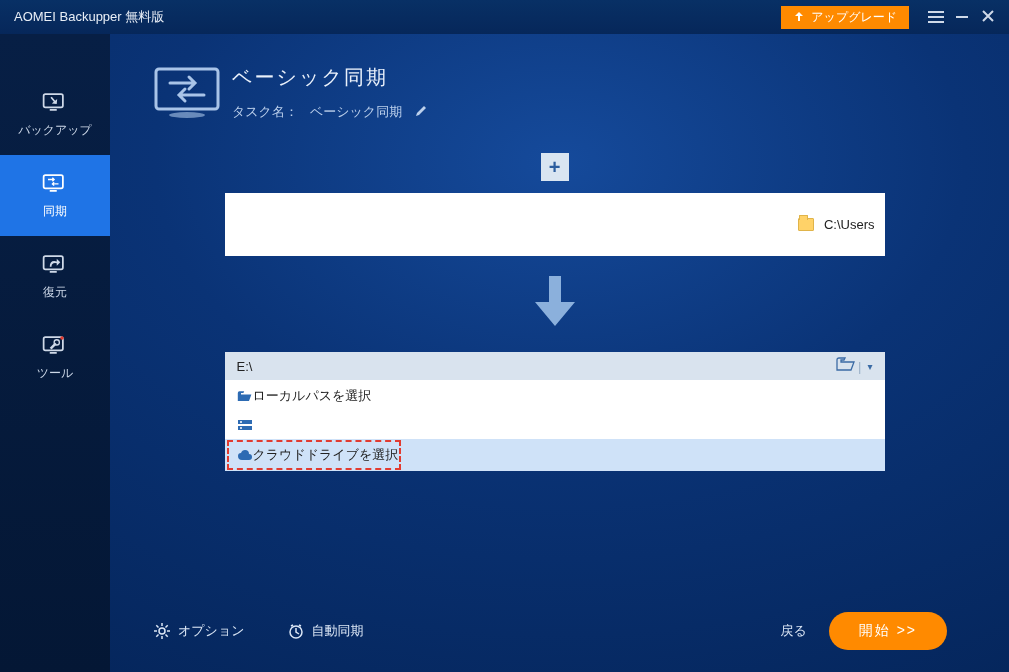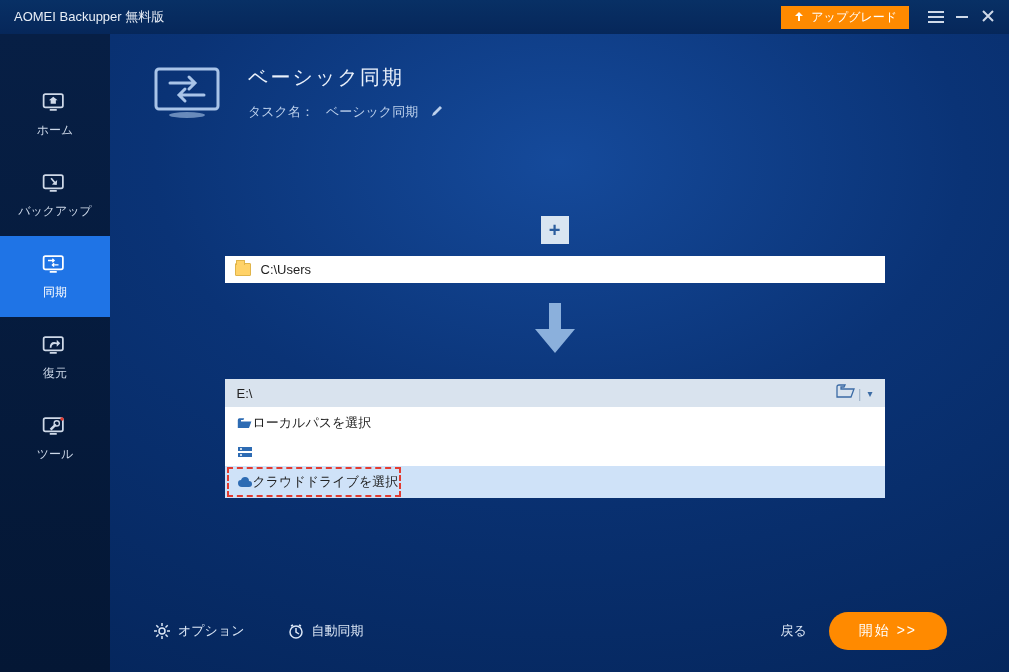--- a/index.html
+++ b/index.html
@@ -15,29 +15,29 @@
 
   .app-body { display: flex; height: calc(672px - 34px); }
   .sidebar { width: 110px; background: linear-gradient(to bottom, #071f45, #041735); display: flex; flex-direction: column; padding-top: 40px; }
   .nav-item { color: #cdd8e8; font-size: 12px; text-align: center; padding: 14px 0 16px; cursor: pointer; }
   .nav-item.active { background: #1f74e6; color: #fff; }
   .nav-icon { height: 28px; display: flex; align-items: center; justify-content: center; margin-bottom: 6px; }
   .nav-icon svg { width: 28px; height: 24px; }
 
   .main { flex: 1; position: relative; background: radial-gradient(ellipse 900px 600px at 50% 20%, #154a9b 0%, #0a3376 45%, #05265c 100%); padding: 30px 50px 0 40px; color: #eaf1fb; display: flex; flex-direction: column; }
 
-  .header-row { display: flex; align-items: center; gap: 24px; margin-bottom: 95px; }
+  .header-row { display: flex; align-items: center; gap: 8px; margin-bottom: 32px; }
   .sync-badge { width: 74px; height: 56px; display: flex; align-items: center; justify-content: center; }
   .header-text .page-title { font-size: 20px; font-weight: 400; letter-spacing: 2px; margin-bottom: 12px; }
   .header-text .task-row { font-size: 13px; color: #bcd0ec; display: flex; align-items: center; gap: 12px; }
   .pencil { cursor: pointer; }
 
   .center-col { display: flex; flex-direction: column; align-items: center; }
   .add-btn { width: 28px; height: 28px; background: #d9e5f1; color: #2b5d9e; font-size: 20px; line-height: 28px; text-align: center; margin-bottom: 12px; cursor: pointer; font-weight: bold; }
-  .src-bar { width: 660px; background: #fff; color: #222; display: flex; align-items: center; padding: 6px 10px; font-size: 13px; }
+  .src-bar { width: 660px; background: #fff; color: #222; display: flex; align-items: center; padding: 24px 10px; font-size: 13px; justify-content: flex-end; }
   .folder-ic { width: 16px; height: 13px; background: #ffd268; border: 1px solid #e0b44a; border-radius: 1px; margin-right: 10px; position: relative; }
   .folder-ic::before { content: ""; position: absolute; top: -4px; left: 0; width: 7px; height: 4px; background: #ffd268; border: 1px solid #e0b44a; border-bottom: none; border-radius: 1px 1px 0 0; }
 
   .big-arrow { margin: 18px 0; }
 
   .dest-block { width: 660px; }
   .dest-header { background: #d9e3ee; color: #222; display: flex; align-items: center; padding: 5px 8px 5px 12px; font-size: 13px; }
   .dest-header .path { flex: 1; }
   .dest-browse { display: flex; align-items: center; gap: 2px; }
   .caret { font-size: 10px; color: #3b6ba5; padding: 0 4px; cursor: pointer; }
@@ -70,30 +70,20 @@
   <span class="tb-icon"><svg width="14" height="14" viewBox="0 0 14 14">
         <rect x="1" y="7" width="12" height="2" fill="#cfd9e8"></rect>
       </svg></span>
   <span class="tb-icon"><svg width="14" height="14" viewBox="0 0 14 14">
         <path d="M2 2 L12 12 M12 2 L2 12" stroke="#cfd9e8" stroke-width="2"></path>
       </svg></span>
 </div>
 
 <div class="app-body">
   <div class="sidebar">
-    <div class="nav-item">
-      <div class="nav-icon">
-        <svg viewBox="0 0 32 26">
-            <rect x="3" y="4" width="22" height="15" rx="2" fill="none" stroke="#cfd9e8" stroke-width="2"></rect>
-            <rect x="10" y="21" width="8" height="2" fill="#cfd9e8"></rect>
-            <path d="M14 7 L19 11 L17 11 L17 15 L11 15 L11 11 L9 11 Z" fill="#cfd9e8"></path>
-          </svg>
-      </div>
-      <div>ホーム</div>
-    </div>
     <div class="nav-item">
       <div class="nav-icon">
         <svg viewBox="0 0 32 26">
             <rect x="3" y="4" width="22" height="15" rx="2" fill="none" stroke="#cfd9e8" stroke-width="2"></rect>
             <rect x="10" y="21" width="8" height="2" fill="#cfd9e8"></rect>
             <path d="M14 7 L14 13 L11 13 L15 17 L19 13 L16 13 L16 7 Z" transform="rotate(-40 14 12)" fill="#cfd9e8"></path>
           </svg>
       </div>
       <div>バックアップ</div>
     </div>

